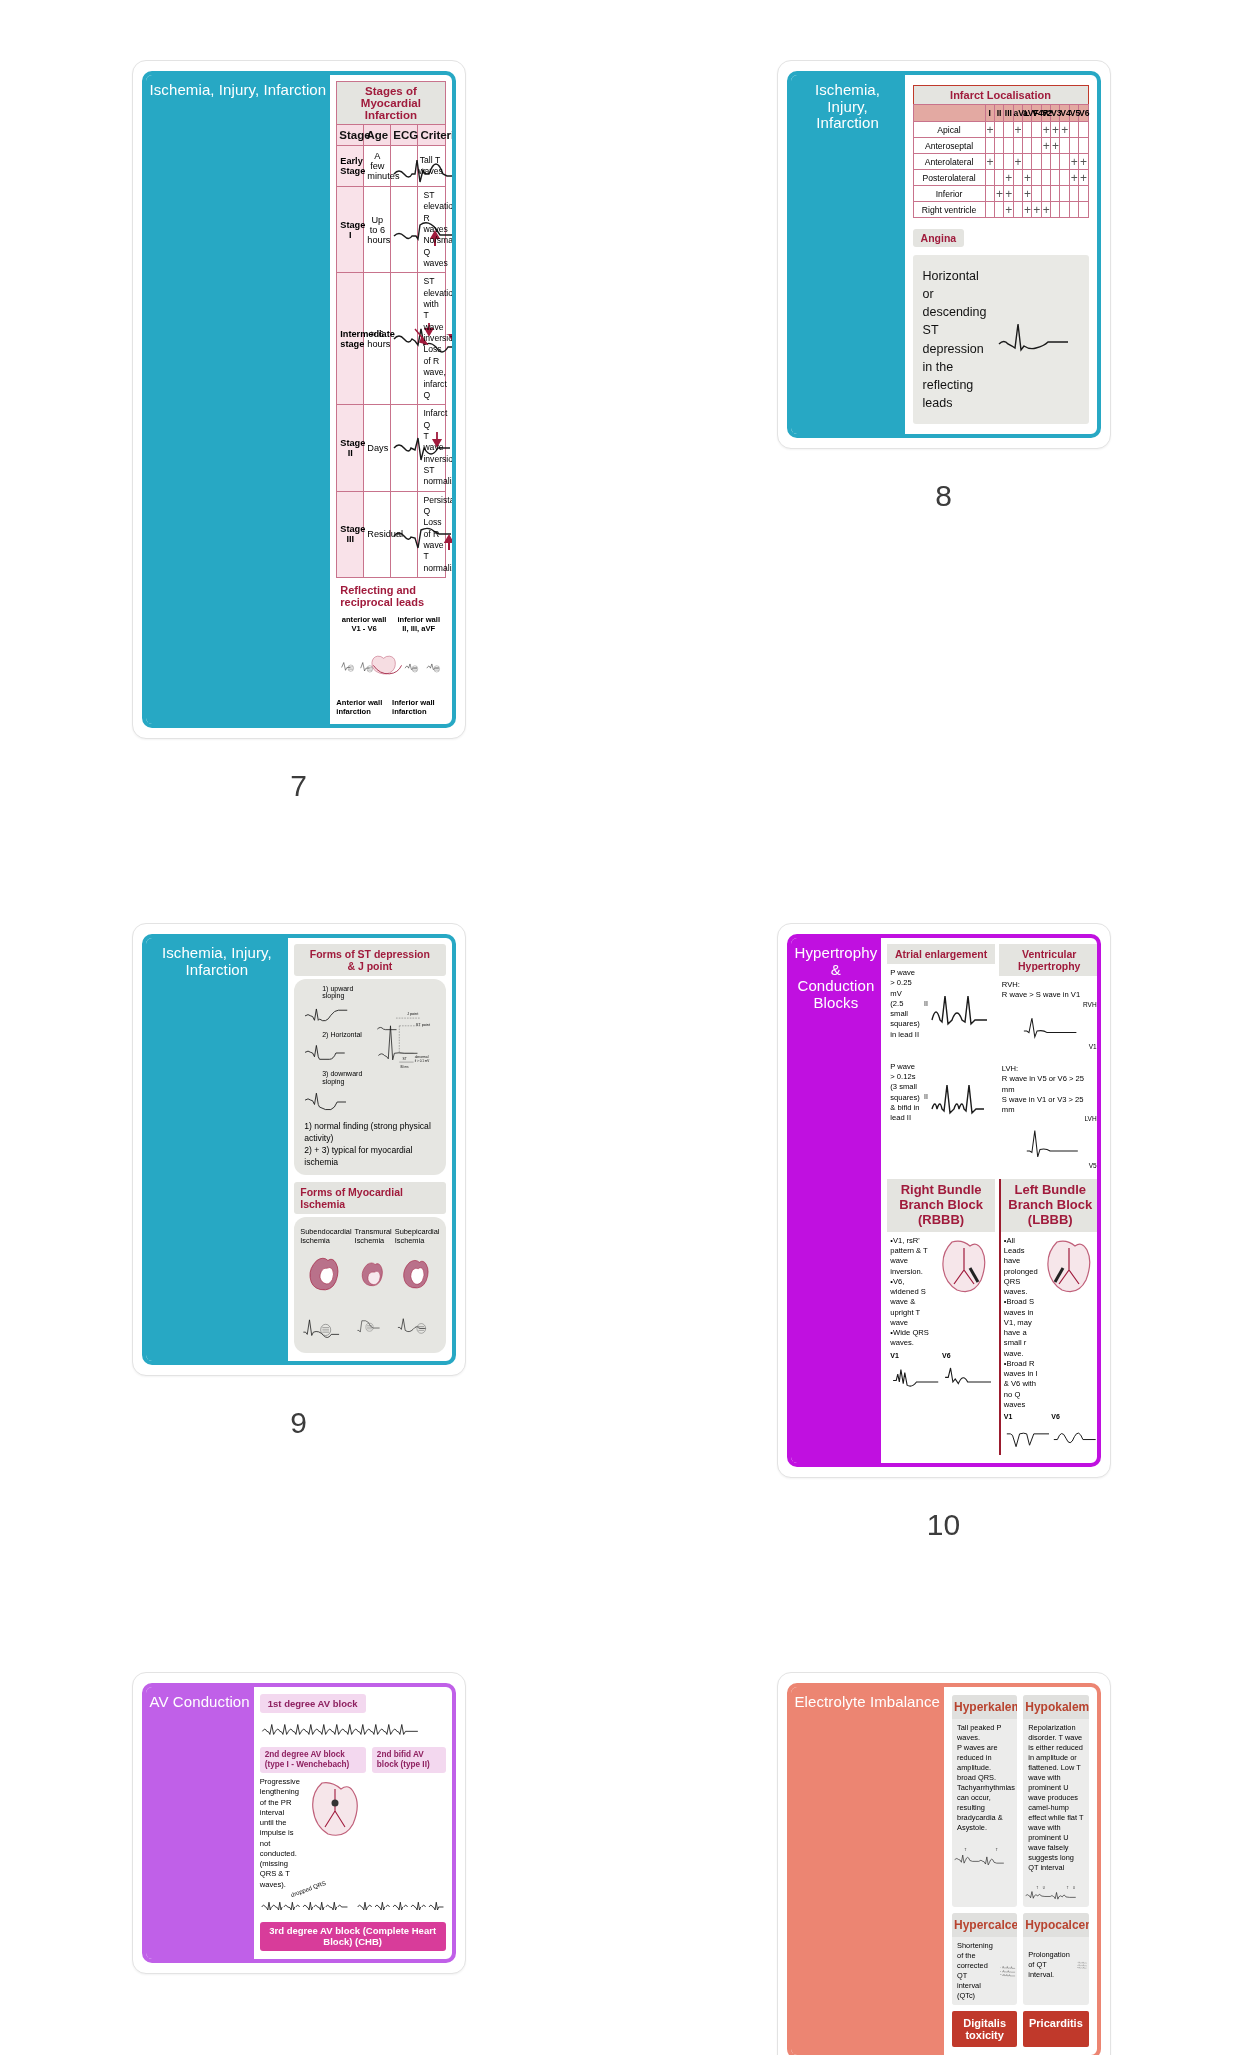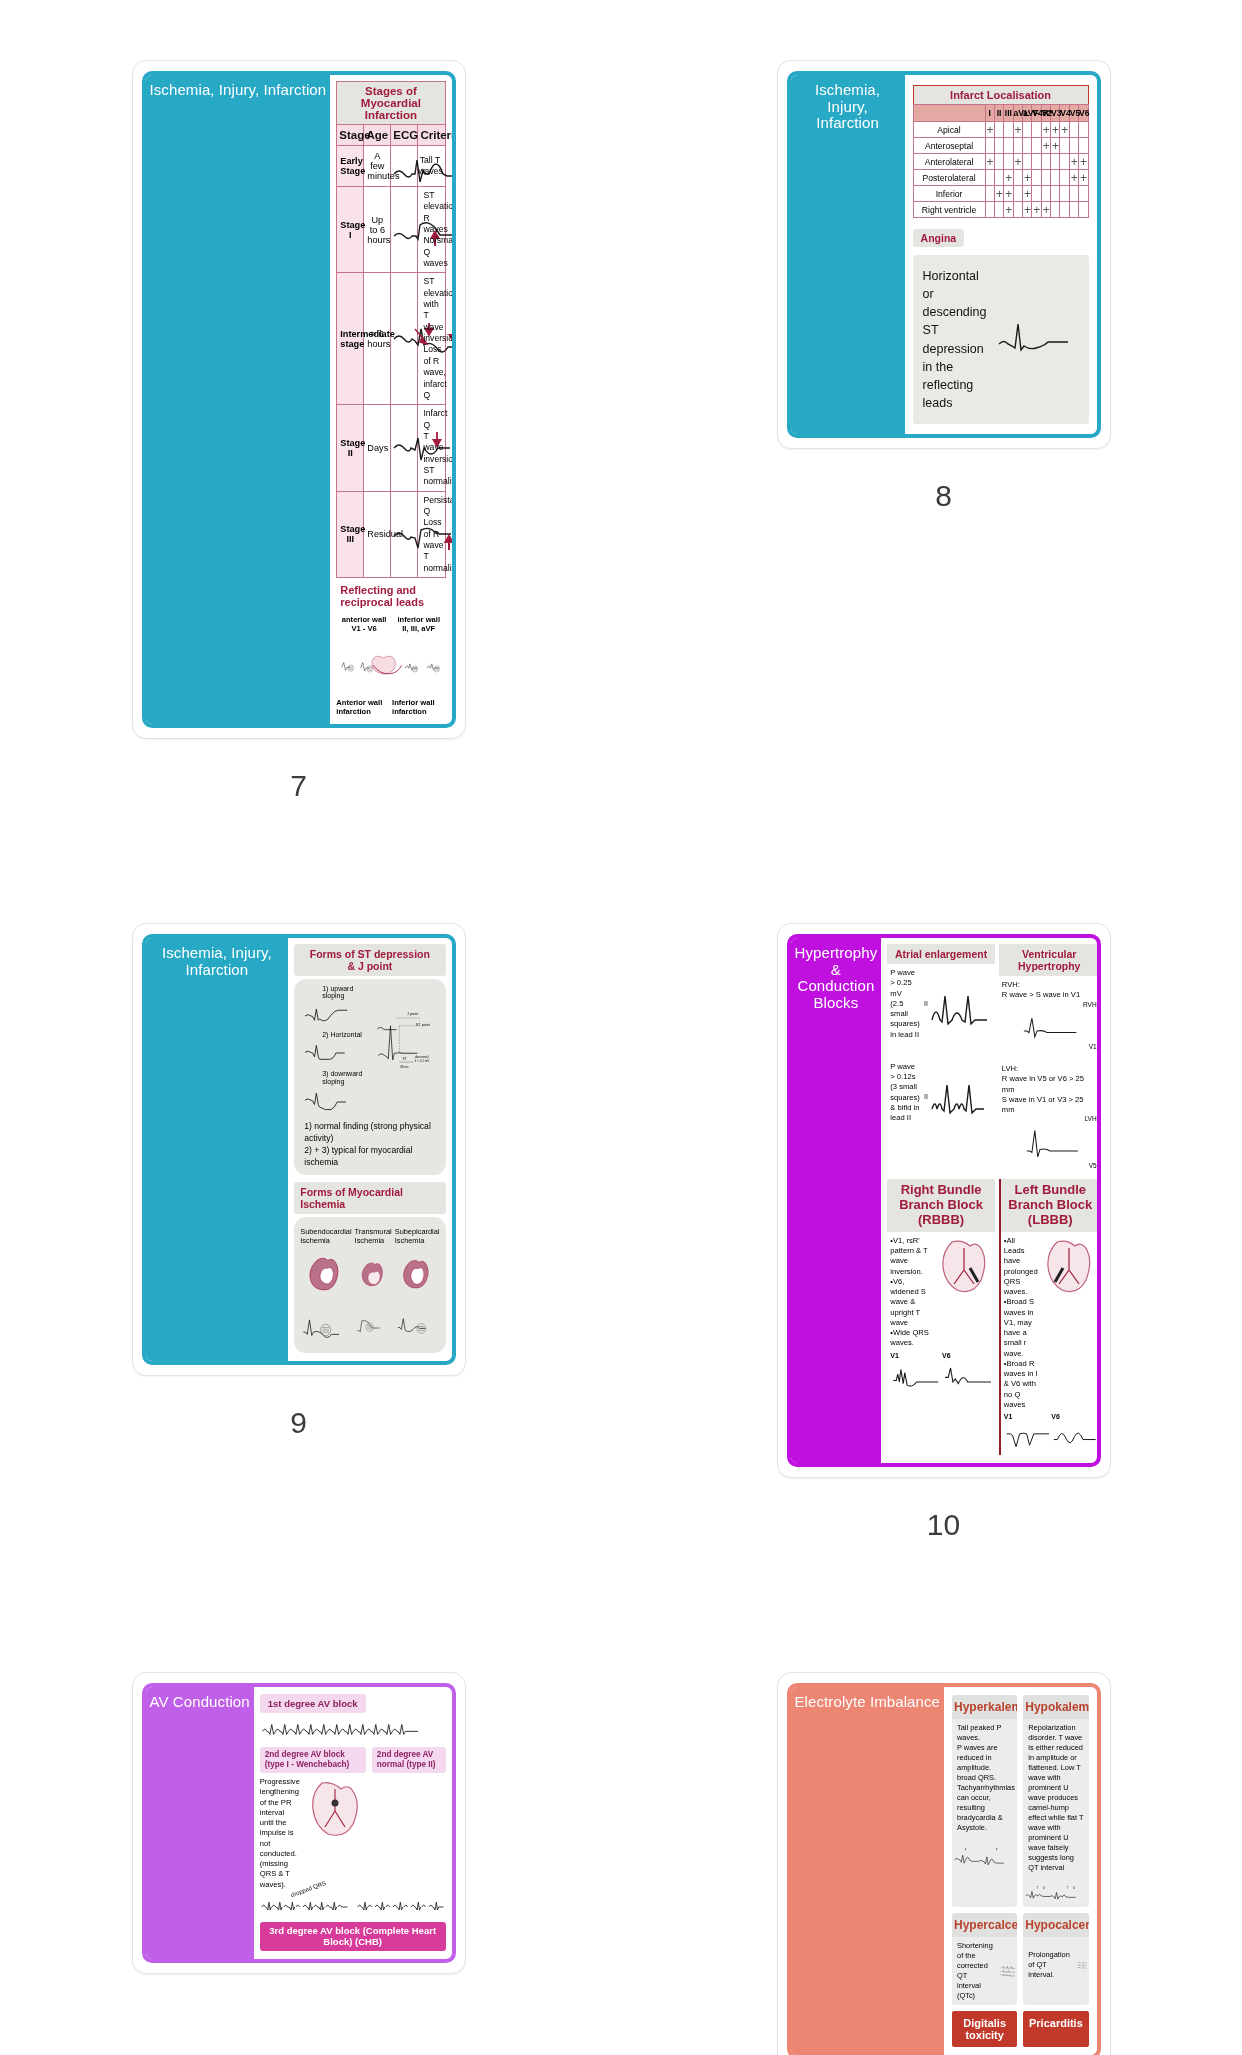--- a/index.html
+++ b/index.html
@@ -676,21 +676,21 @@
               <div style="display:flex;gap:4px;margin-top:4px">
                 <div class="c11-small" style="flex:1">Progressive lengthening of the PR interval until the impulse is not conducted. (missing QRS &amp; T waves).</div>
                 <svg viewBox="0 0 62 60" width="62" height="60">
                   <path d="M18 6 q-11 10 -9 26 q2 17 15 25 q17 5 25 -10 q8 -19 1 -31 q-5 -10 -13 -4 q-9 -8 -19 -6 z" fill="#f6e6ea" stroke="#c0607a" stroke-width="1.2"></path>
                   <path d="M31 12 l0 22 M31 34 l-10 16 M31 34 l10 16" fill="none" stroke="#a01b3c" stroke-width="1.1"></path>
                   <circle cx="31" cy="26" r="3.5" fill="#333"></circle>
                 </svg>
               </div>
             </div>
             <div>
-              <div class="chip-violet" style="font-size:8.2px;padding:3px 5px;line-height:1.2">2nd degree AV normal (type II)</div>
+              <div class="chip-violet" style="font-size:8.2px;padding:3px 5px;line-height:1.2">2nd bifid AV block (type II)</div>
             </div>
           </div>
 
           <div style="display:flex;gap:6px;margin-top:2px">
             <div style="flex:1;position:relative">
               <div style="position:absolute;left:34%;top:-6px;font-size:6px;transform:rotate(-20deg)">dropped QRS</div>
               <svg viewBox="0 0 150 26" width="100%" height="24">
                 <path class="ecg" d="M3 18 q3 -6 6 0 l2 1 l2 4 l2 -13 l2 13 l2 -5 M20 18 q3 -6 6 0 l3 1 l2 4 l2 -13 l2 13 l2 -5 M40 18 q3 -6 6 0 l4 1 l2 4 l2 -13 l2 13 l2 -5 M60 18 q3 -6 6 0 M72 18 q3 -6 6 0 l2 1 l2 4 l2 -13 l2 13 l2 -5 M90 18 q3 -6 6 0 l3 1 l2 4 l2 -13 l2 13 l2 -5 M110 18 q3 -6 6 0 l4 1 l2 4 l2 -13 l2 13 l2 -5 M130 18 q3 -6 6 0 l10 0"></path>
               </svg>
             </div>

